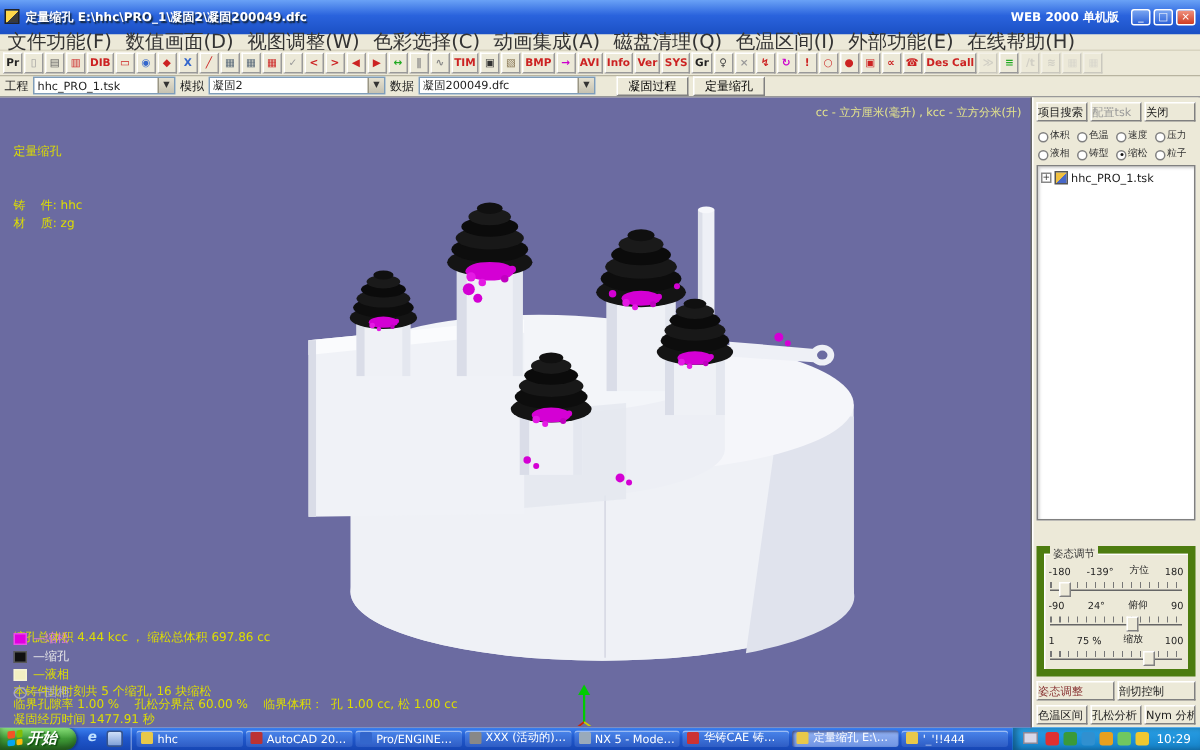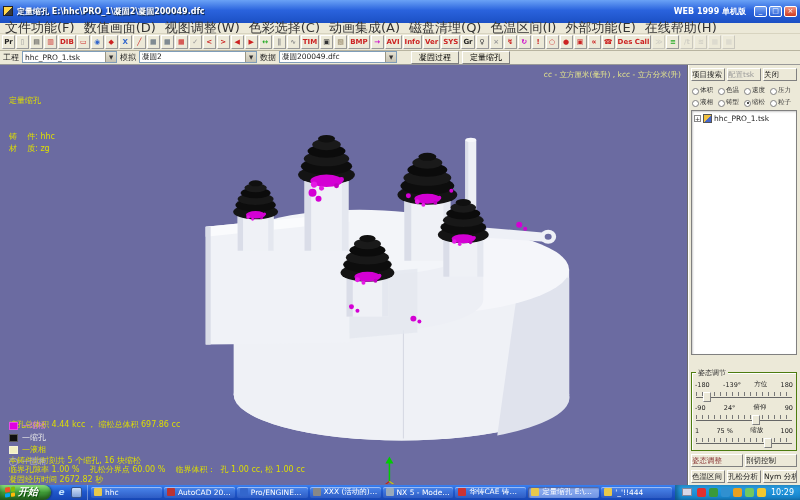--- a/index.html
+++ b/index.html
@@ -61,21 +61,21 @@
   .pbtn.disabled{color:#9a9a9a}
   .pbtn.maroon{color:#833}
   .radios{display:grid;grid-template-columns:repeat(4,1fr);row-gap:1px;padding:0 1px}
   .radio{display:flex;align-items:flex-end;gap:1px;height:11px;font-size:6.5px;color:#333;white-space:nowrap}
   .rdot{width:7px;height:7px;border-radius:50%;background:#fff;border:1px solid #808080;position:relative;flex:none}
   .radio.selected .rdot::after{content:"";position:absolute;inset:1.5px;background:#111;border-radius:50%}
   .tree{flex:1;background:#fff;border:1px solid #808080;box-shadow:inset 1px 1px 2px #ccc;font-size:7.5px;padding:3px 2px;overflow:hidden}
   .tree-item{display:flex;align-items:center;gap:2px;color:#222;white-space:nowrap}
   .expander{width:7px;height:7px;border:1px solid #888;background:#fff;font-size:6px;line-height:5px;text-align:center;flex:none;color:#333}
   .cube-icon{width:9px;height:9px;background:linear-gradient(135deg,#f0c040 0 50%,#4868c8 50% 100%);border:1px solid #555;flex:none}
-  .pose{position:relative;border:1px solid #4d7c0f;box-shadow:inset 1px 1px 0 #fff;padding:7px 3px 1px;margin-top:14px}
+  .pose{position:relative;border:5px solid #4d7c0f;box-shadow:inset 1px 1px 0 #fff;padding:7px 3px 1px;margin-top:14px}
   .pose-title{position:absolute;top:-5px;left:4px;background:#ece9d8;padding:0 2px;font-size:7px;color:#333}
   .slider{margin-bottom:1px}
   .srow{display:flex;justify-content:space-between;align-items:flex-end;font-size:6.5px;color:#222;height:9px}
   .sval{font-weight:normal}
   .strack{position:relative;height:13px;margin:0 1px}
   .strack::after{content:"";position:absolute;left:0;right:0;top:3px;height:4px;
     background:repeating-linear-gradient(90deg,#777 0 1px,transparent 1px 6px)}
   .strack::before{content:"";position:absolute;left:0;right:0;top:8px;border-top:1px solid #666}
   .thumb{position:absolute;top:3px;left:var(--pct,50%);transform:translateX(-50%);width:8px;height:10px;
     background:#ece9d8;border:1px solid;border-color:#fff #808080 #808080 #fff;z-index:1}
@@ -107,21 +107,21 @@
   .clock{margin-left:2px;white-space:nowrap}
 </style>
 </head>
 <body>
 
 <div class="screen">
 
   <div class="titlebar">
     <span class="app-ico"></span>
     <span class="title-text">定量缩孔   E:\hhc\PRO_1\凝固2\凝固200049.dfc</span>
-    <span class="title-right">WEB   1999   单机版</span>
+    <span class="title-right">WEB   2000   单机版</span>
     <span class="winbtns">
       <span class="winbtn">_</span>
       <span class="winbtn">□</span>
       <span class="winbtn close">×</span>
     </span>
   </div>
 
   <div class="menubar">
       <span class="menu-item">文件功能(F)</span>
       <span class="menu-item">数值画面(D)</span>
@@ -312,21 +312,21 @@
           <span class="swatch"></span>
           <span class="llabel">—缩孔</span>
         </div><div class="legend-item" style="--c: #f2efc2; --t: #dede00;">
           <span class="swatch"></span>
           <span class="llabel">—液相</span>
         </div><div class="legend-item outline" style="--c: transparent; --t: #b0b0c8;">
           <span class="swatch"></span>
           <span class="llabel">—固相</span>
         </div></div>
       <div class="ov" id="paramsLine">临界孔隙率 1.00 %    孔松分界点 60.00 %    临界体积：  孔 1.00 cc, 松 1.00 cc</div>
-      <div class="ov" id="timeLine">凝固经历时间 2672.82 秒</div>
+      <div class="ov" id="timeLine">凝固经历时间 1477.91 秒</div>
     </div>
 
     <div class="panel">
       <div class="pbtn-row">
         <span class="pbtn">项目搜索</span>
         <span class="pbtn disabled">配置tsk</span>
         <span class="pbtn">关闭</span>
       </div>
       <div class="radios">
           <span class="radio">

